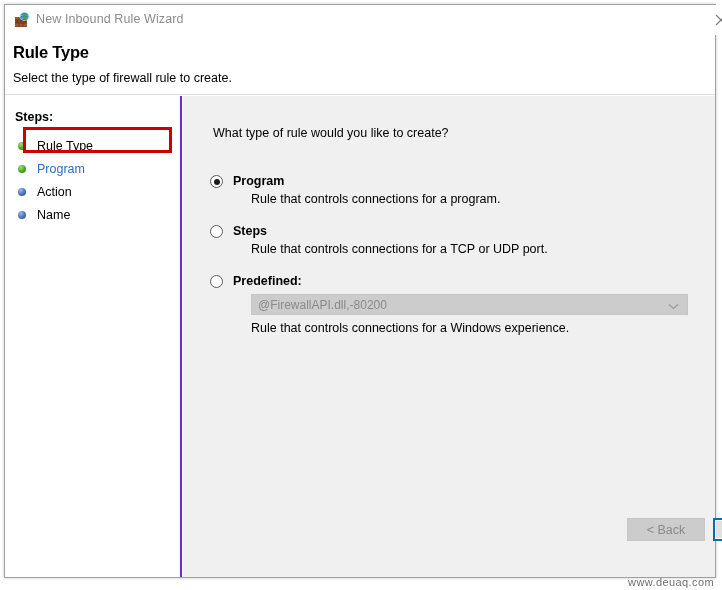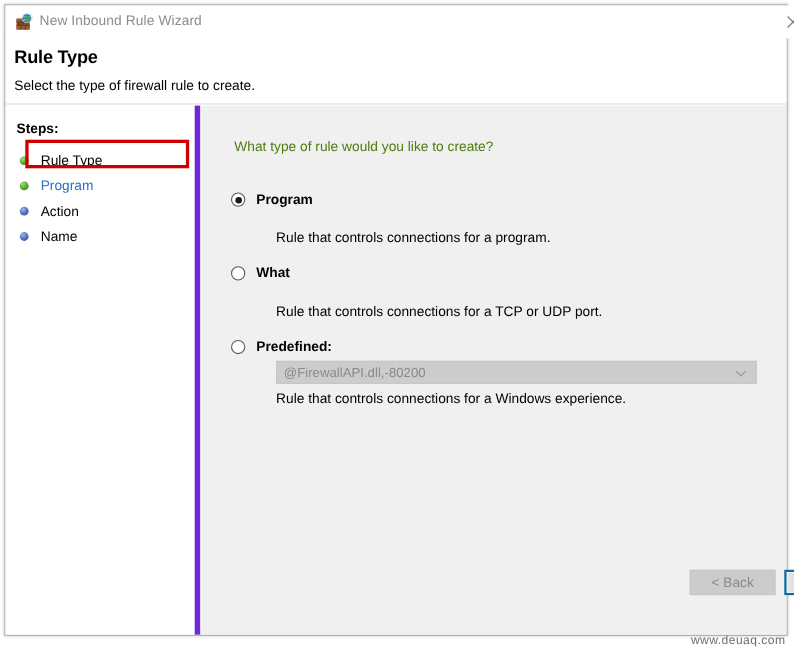--- a/index.html
+++ b/index.html
@@ -91,21 +91,21 @@
   }
 
   
   #sidebar {
     position: absolute;
     left: 0;
     top: 91px;
     width: 177px;
     bottom: 0;
     background: #ffffff;
-    border-right: 5px solid #6d28d9;
+    border-right: 2px solid #6d28d9;
     box-sizing: border-box;
   }
   #steps-label {
     position: absolute;
     left: 10px;
     top: 14px;
     font-size: 12.5px;
     font-weight: bold;
     color: #000000;
   }
@@ -162,21 +162,21 @@
     top: 91px;
     right: 0;
     bottom: 0;
     background: #f0f0f0;
   }
   #question {
     position: absolute;
     left: 30px;
     top: 30px;
     font-size: 12.5px;
-    color: #4d7c0f;
+    color: #000000;
   }
   #options {
     position: absolute;
     left: 27px;
     top: 78px;
     right: 14px;
   }
   .opt {
     position: relative;
   }
@@ -213,21 +213,21 @@
     font-weight: bold;
     color: #000000;
     margin-left: 10px;
     line-height: 14px;
     white-space: nowrap;
   }
   .opt-desc {
     font-size: 12.5px;
     color: #000000;
     margin-left: 41px;
-    margin-top: 21px;
+    margin-top: 4px;
   }
   .opt-gap { height: 18px; }
 
   
   .combo {
     margin-left: 41px;
     margin-top: 6px;
     margin-right: 13px;
     height: 21px;
     background: #cccccc;
@@ -385,21 +385,21 @@
           <span class="opt-label">Program</span>
         </div>
         <div class="opt-desc">Rule that controls connections for a program.</div>
       </div>
 
       <div class="opt-gap"></div>
 
       <div class="opt">
         <div class="opt-head">
           <span class="radio"></span>
-          <span class="opt-label">What</span>
+          <span class="opt-label">Steps</span>
         </div>
         <div class="opt-desc">Rule that controls connections for a TCP or UDP port.</div>
       </div>
 
       <div class="opt-gap"></div>
 
       <div class="opt">
         <div class="opt-head">
           <span class="radio"></span>
           <span class="opt-label">Predefined:</span>

